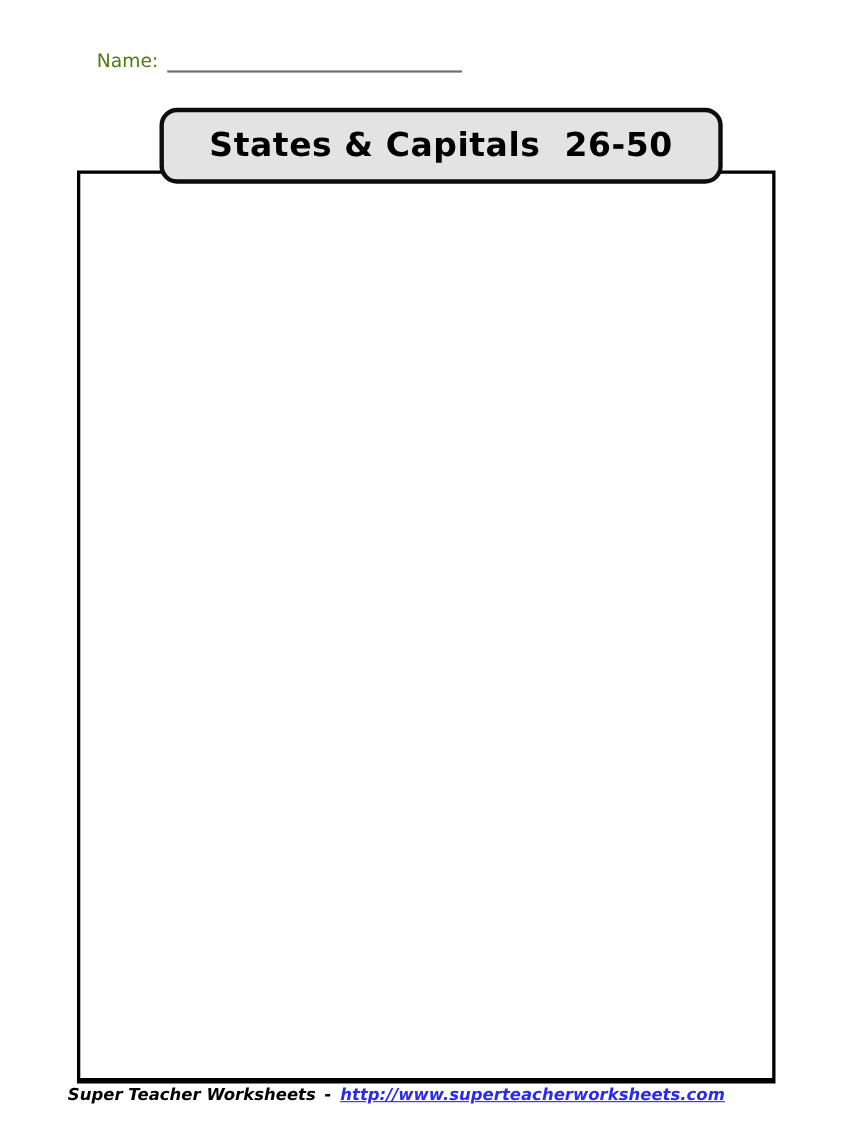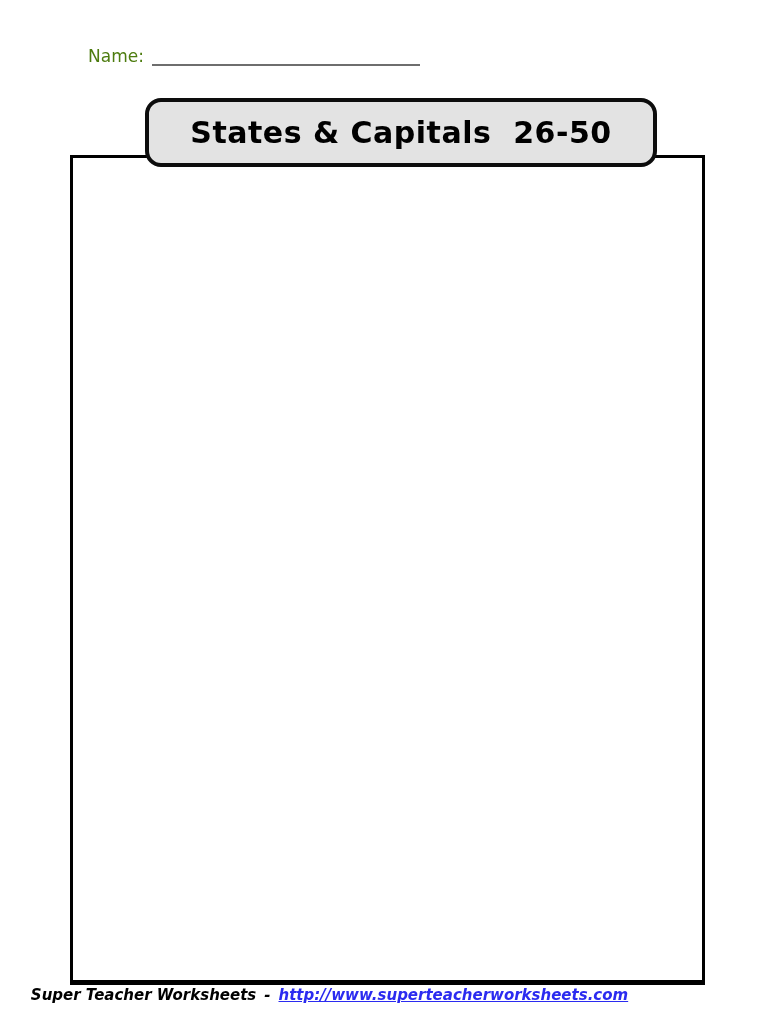--- a/index.html
+++ b/index.html
@@ -80,21 +80,21 @@
   .row .blank {
     position:absolute; left:166px; top:20px;
     width:177px; height:0;
     border-top:2px solid #848484;
   }
 
   
   .footer {
     position:absolute; left:0; top:986px;
     width:659px;
-    text-align:center;
+    text-align:right;
     font-size:15px; font-weight:bold; font-style:italic;
     white-space:pre;
   }
   .footer .sep { margin:0 8px; }
   .footer a.site-link {
     color:#2b2bf0;
     text-decoration:underline;
   }
 </style>
 </head>

